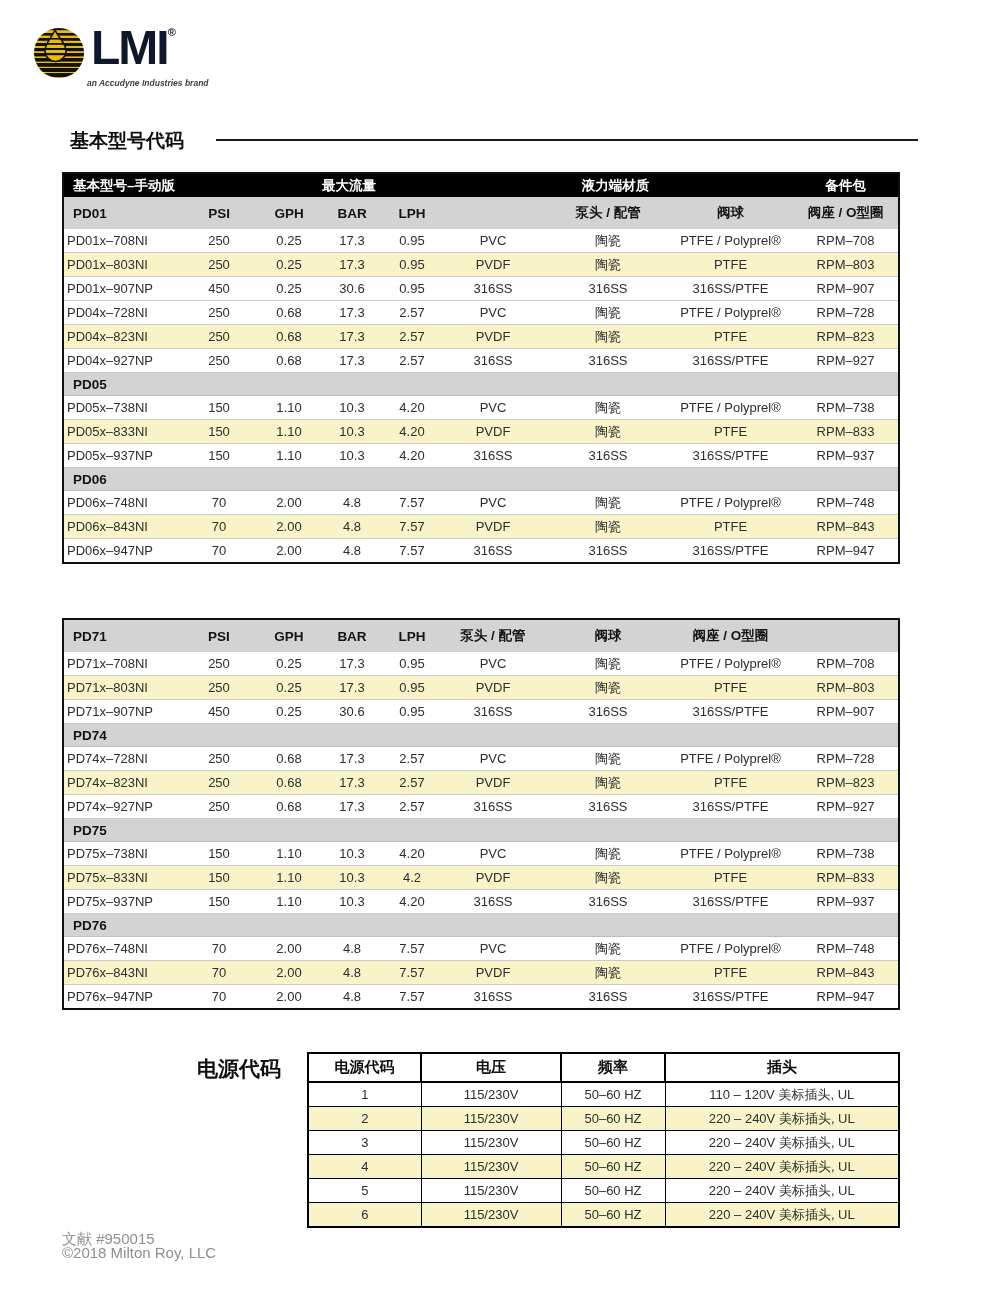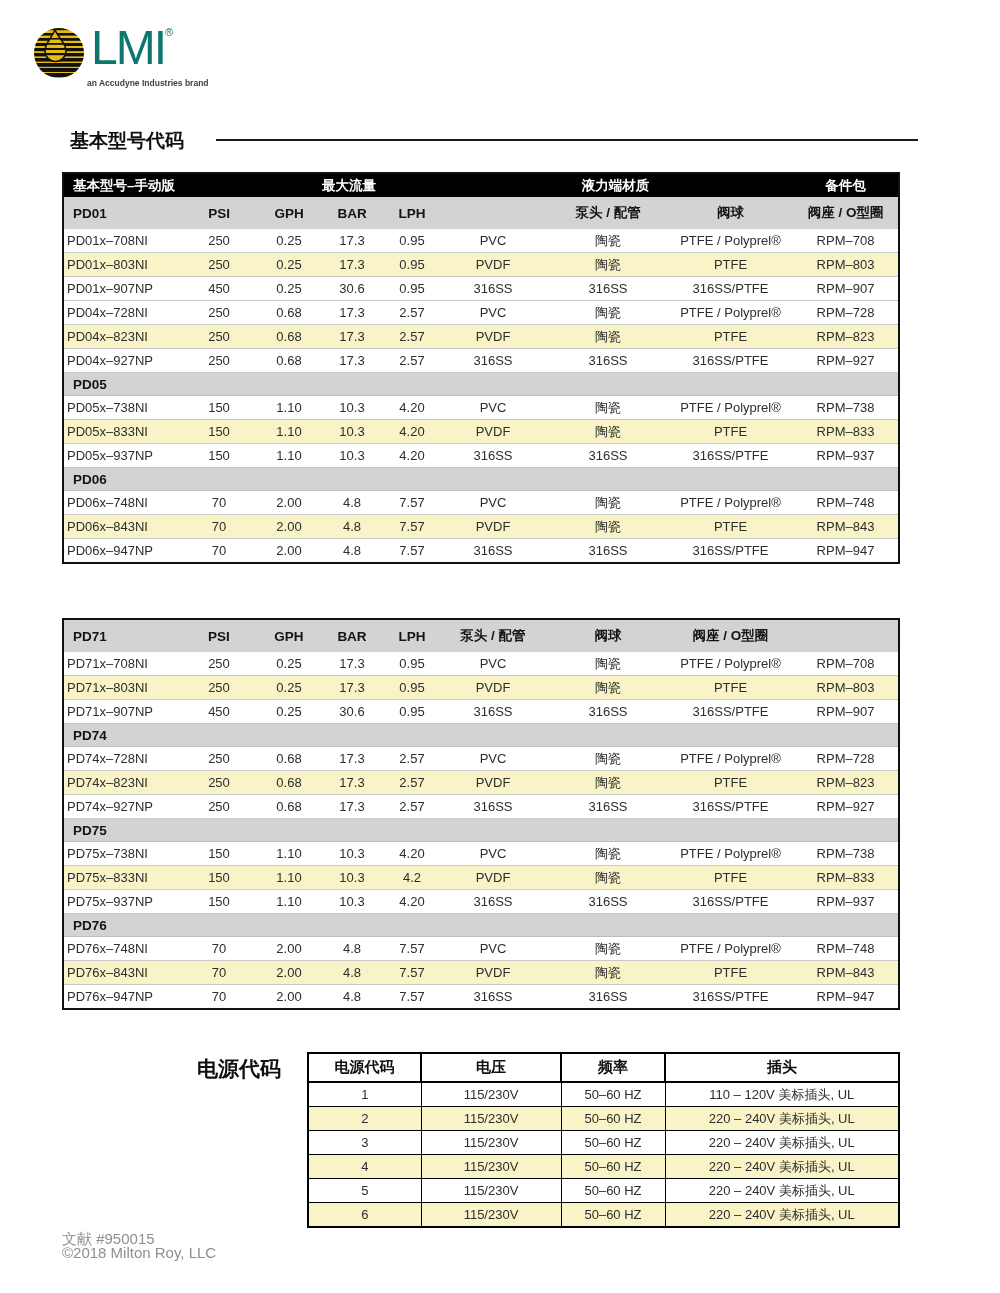--- a/index.html
+++ b/index.html
@@ -2,23 +2,23 @@
 <html><head>
 <meta charset="utf-8">
 <style>
   html,body{margin:0;padding:0;background:#ffffff;}
   .page{position:relative;width:1000px;height:1293px;background:#ffffff;overflow:hidden;
         font-family:"Liberation Sans","DejaVu Sans",sans-serif;color:#222;}
 
   
   .logo{position:absolute;left:33px;top:24px;display:flex;align-items:flex-start;}
   .logo-icon{display:inline-block;margin-right:6px;}
-  .logo-text{font-size:48px;font-weight:normal;letter-spacing:-2px;line-height:1.0;color:#0f766e;}
+  .logo-text{font-size:48px;font-weight:bold;letter-spacing:-2px;line-height:1.0;color:#0f172a;}
   .logo-reg{font-size:11px;vertical-align:28px;letter-spacing:0;}
-  .tagline{position:absolute;left:87px;top:78px;font-size:8.5px;font-weight:bold;color:#3f3f3f;}
+  .tagline{position:absolute;left:87px;top:78px;font-size:8.5px;font-style:italic;font-weight:bold;color:#3f3f3f;}
 
   
   .title{position:absolute;left:70px;top:128px;font-size:19px;font-weight:bold;color:#101010;}
   .title-rule{position:absolute;left:216px;top:139px;width:702px;height:2px;background:#1b1b1b;}
 
   
   .model-table{position:absolute;left:62px;width:836px;border-collapse:collapse;table-layout:fixed;
                font-size:13px;border:2px solid #101010;}
   .t1{top:172px;} .t2{top:618px;}
   .model-table th,.model-table td{overflow:hidden;white-space:nowrap;}

